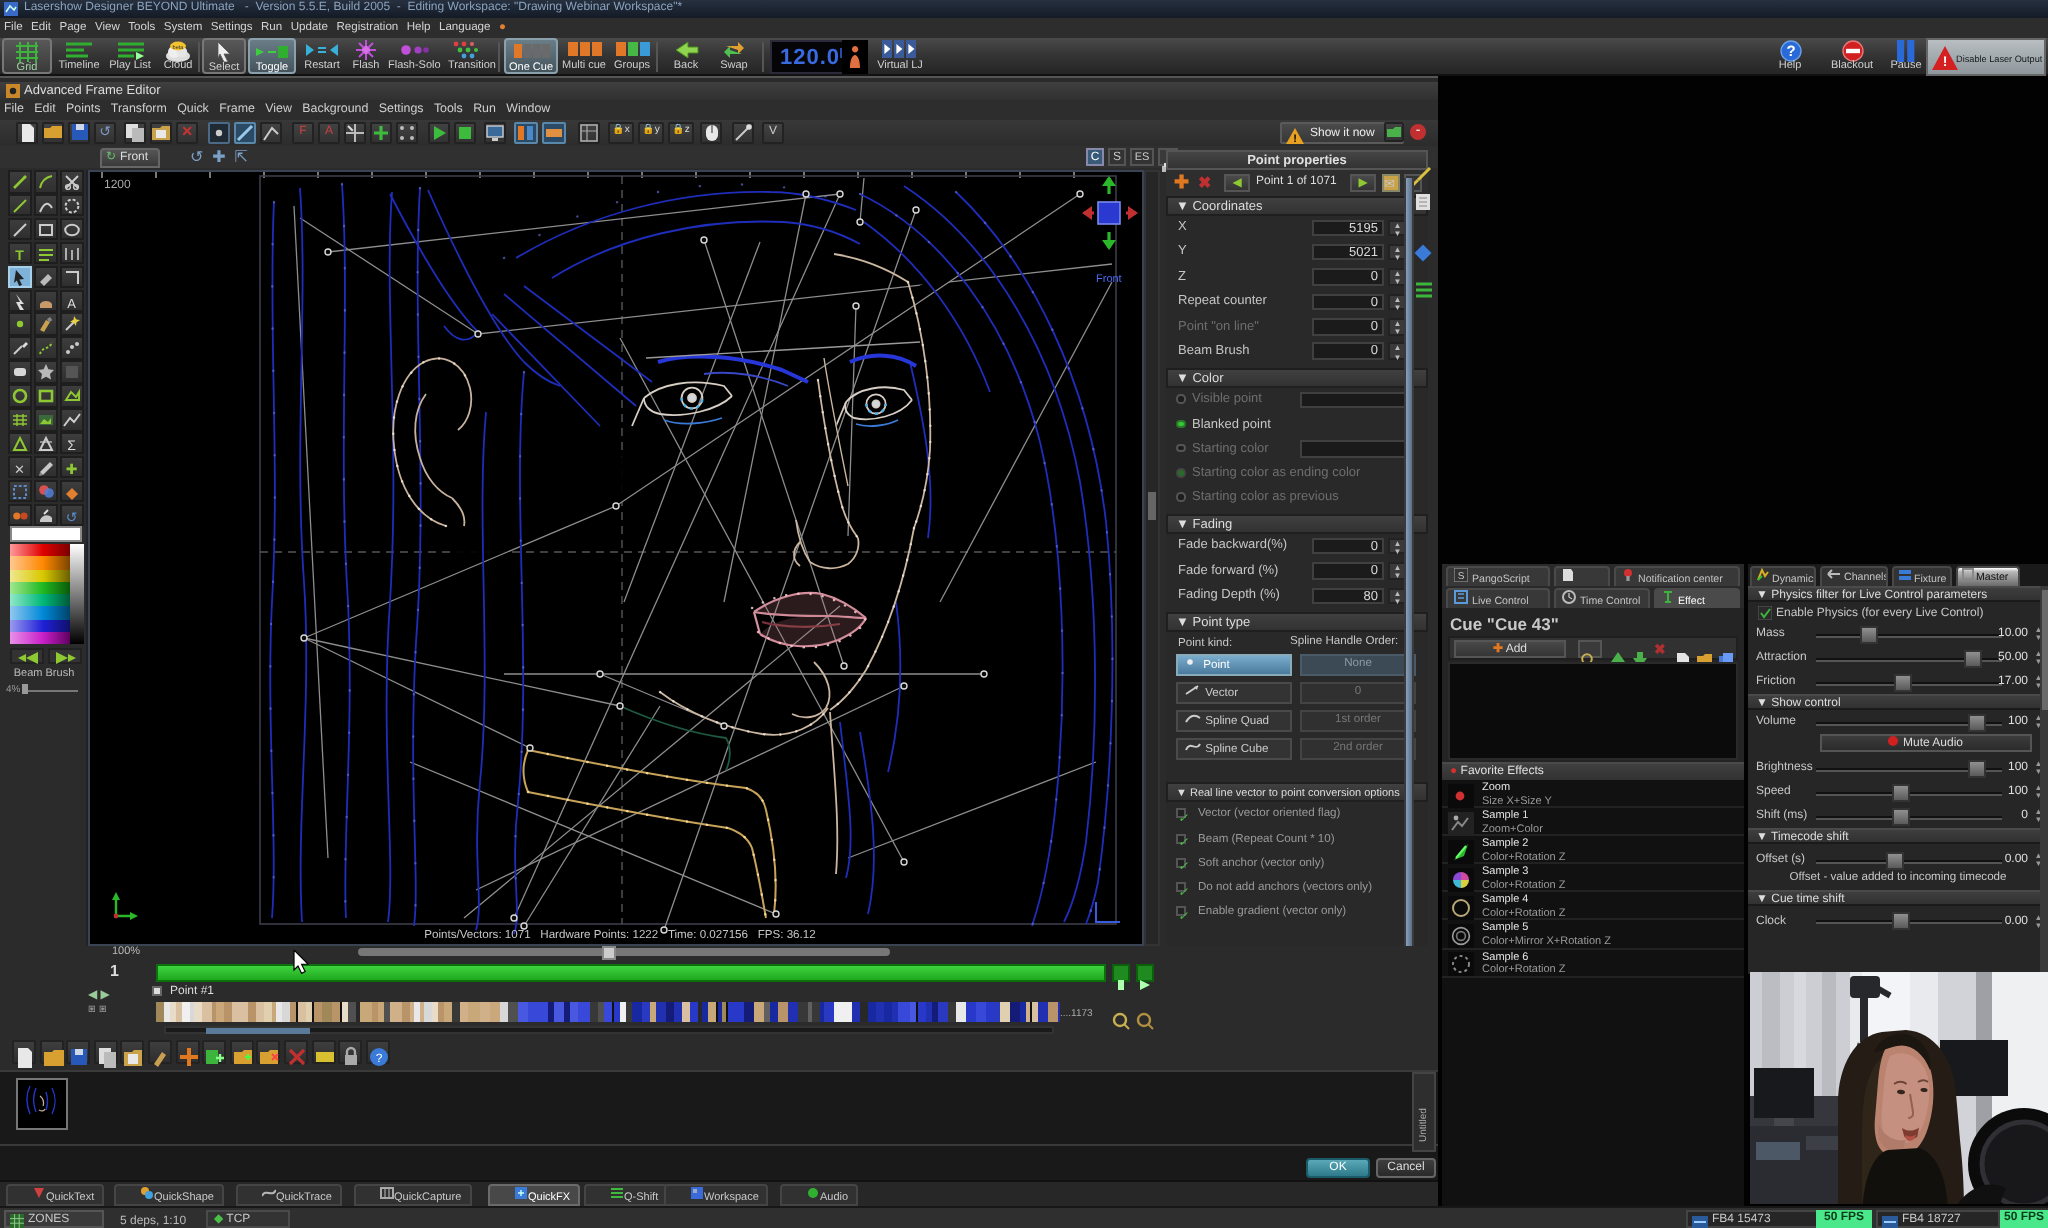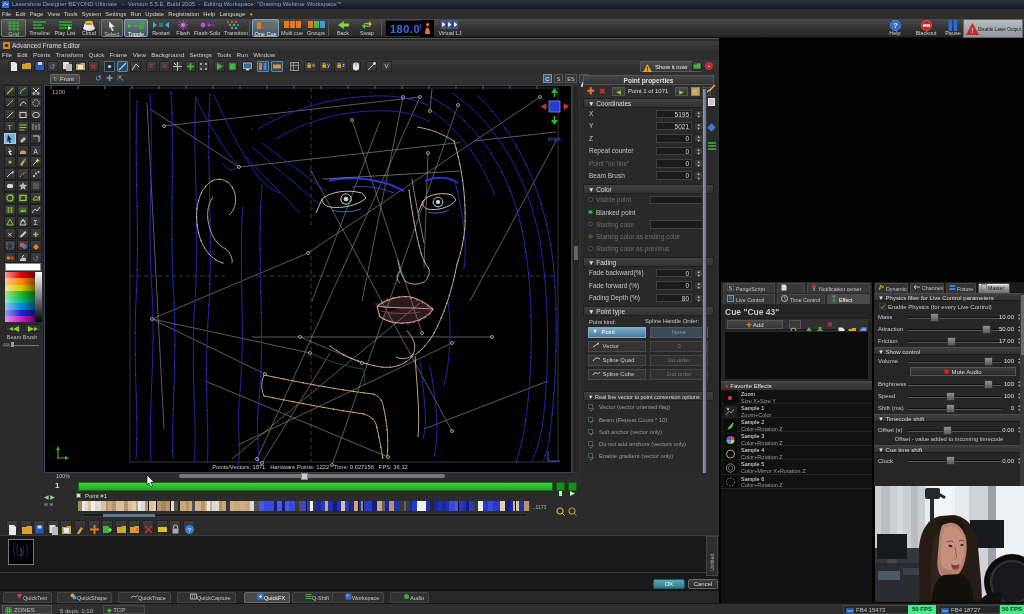--- a/index.html
+++ b/index.html
@@ -215,21 +215,21 @@
       <span class="lb">Back</span>
     </div>
  <div class="tbtn" style="left:356px;width:22px">
       <span class="ic"><svg width="12" height="10" viewBox="0 0 12 10">
           <path d="M2 3h6V1l3 3-3 3V5" fill="#e0a030"></path>
           <path d="M10 7H4v2L1 6l3-3v2" fill="#50c050"></path>
         </svg></span>
       <span class="lb">Swap</span>
     </div>
  <div class="abs" style="left:385px;top:1px;width:49px;height:17px;background:#050508;border:1px solid #2a2a3a">
-   <span style="position:absolute;left:4px;top:2px;color:#3a6adf;font-size:11px;font-weight:bold;letter-spacing:0.5px">180.0</span>
+   <span style="position:absolute;left:4px;top:2px;color:#3a6adf;font-size:11px;font-weight:bold;letter-spacing:0.5px">120.0</span>
    <span style="position:absolute;right:2px;top:3px;background:#2a4aa8;color:#9ab;font-size:4px;padding:0 1px">BPM</span>
  </div>
  <div class="abs" style="left:421px;top:1px;width:13px;height:17px;background:#000"><svg width="13" height="17" viewBox="0 0 13 17">
         <path d="M6.5 3a1.6 1.6 0 1 0 0.1 0zM4 14c0-4 1.2-6.5 2.5-6.5S9 10 9 14z" fill="#e07040"></path>
       </svg></div>
  <div class="tbtn" style="left:436px;width:28px">
       <span class="ic"><svg width="18" height="9" viewBox="0 0 18 9">
           <rect x="0" y="0" width="5" height="9" fill="#3a5a9a"></rect>
           <path d="M1.2 2l3 2.5-3 2.5z" fill="#fff"></path>
           <rect x="6" y="0" width="5" height="9" fill="#3a5a9a"></rect>

